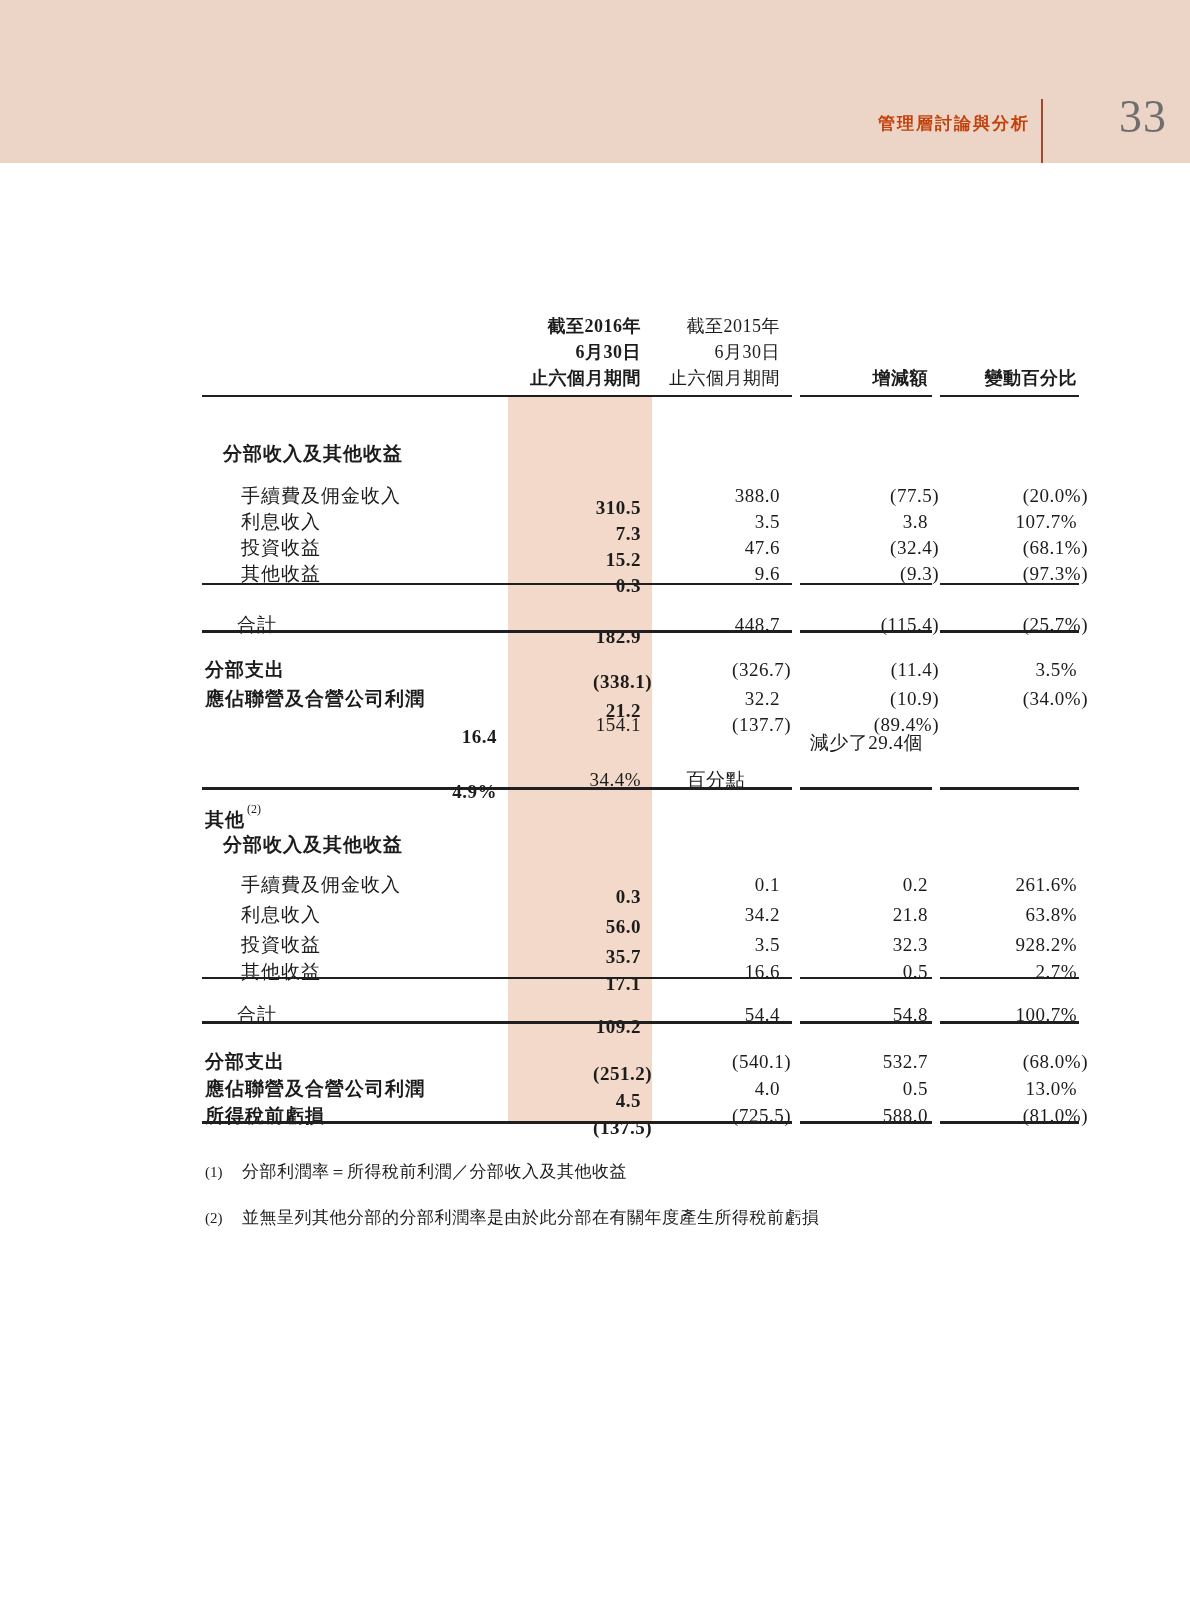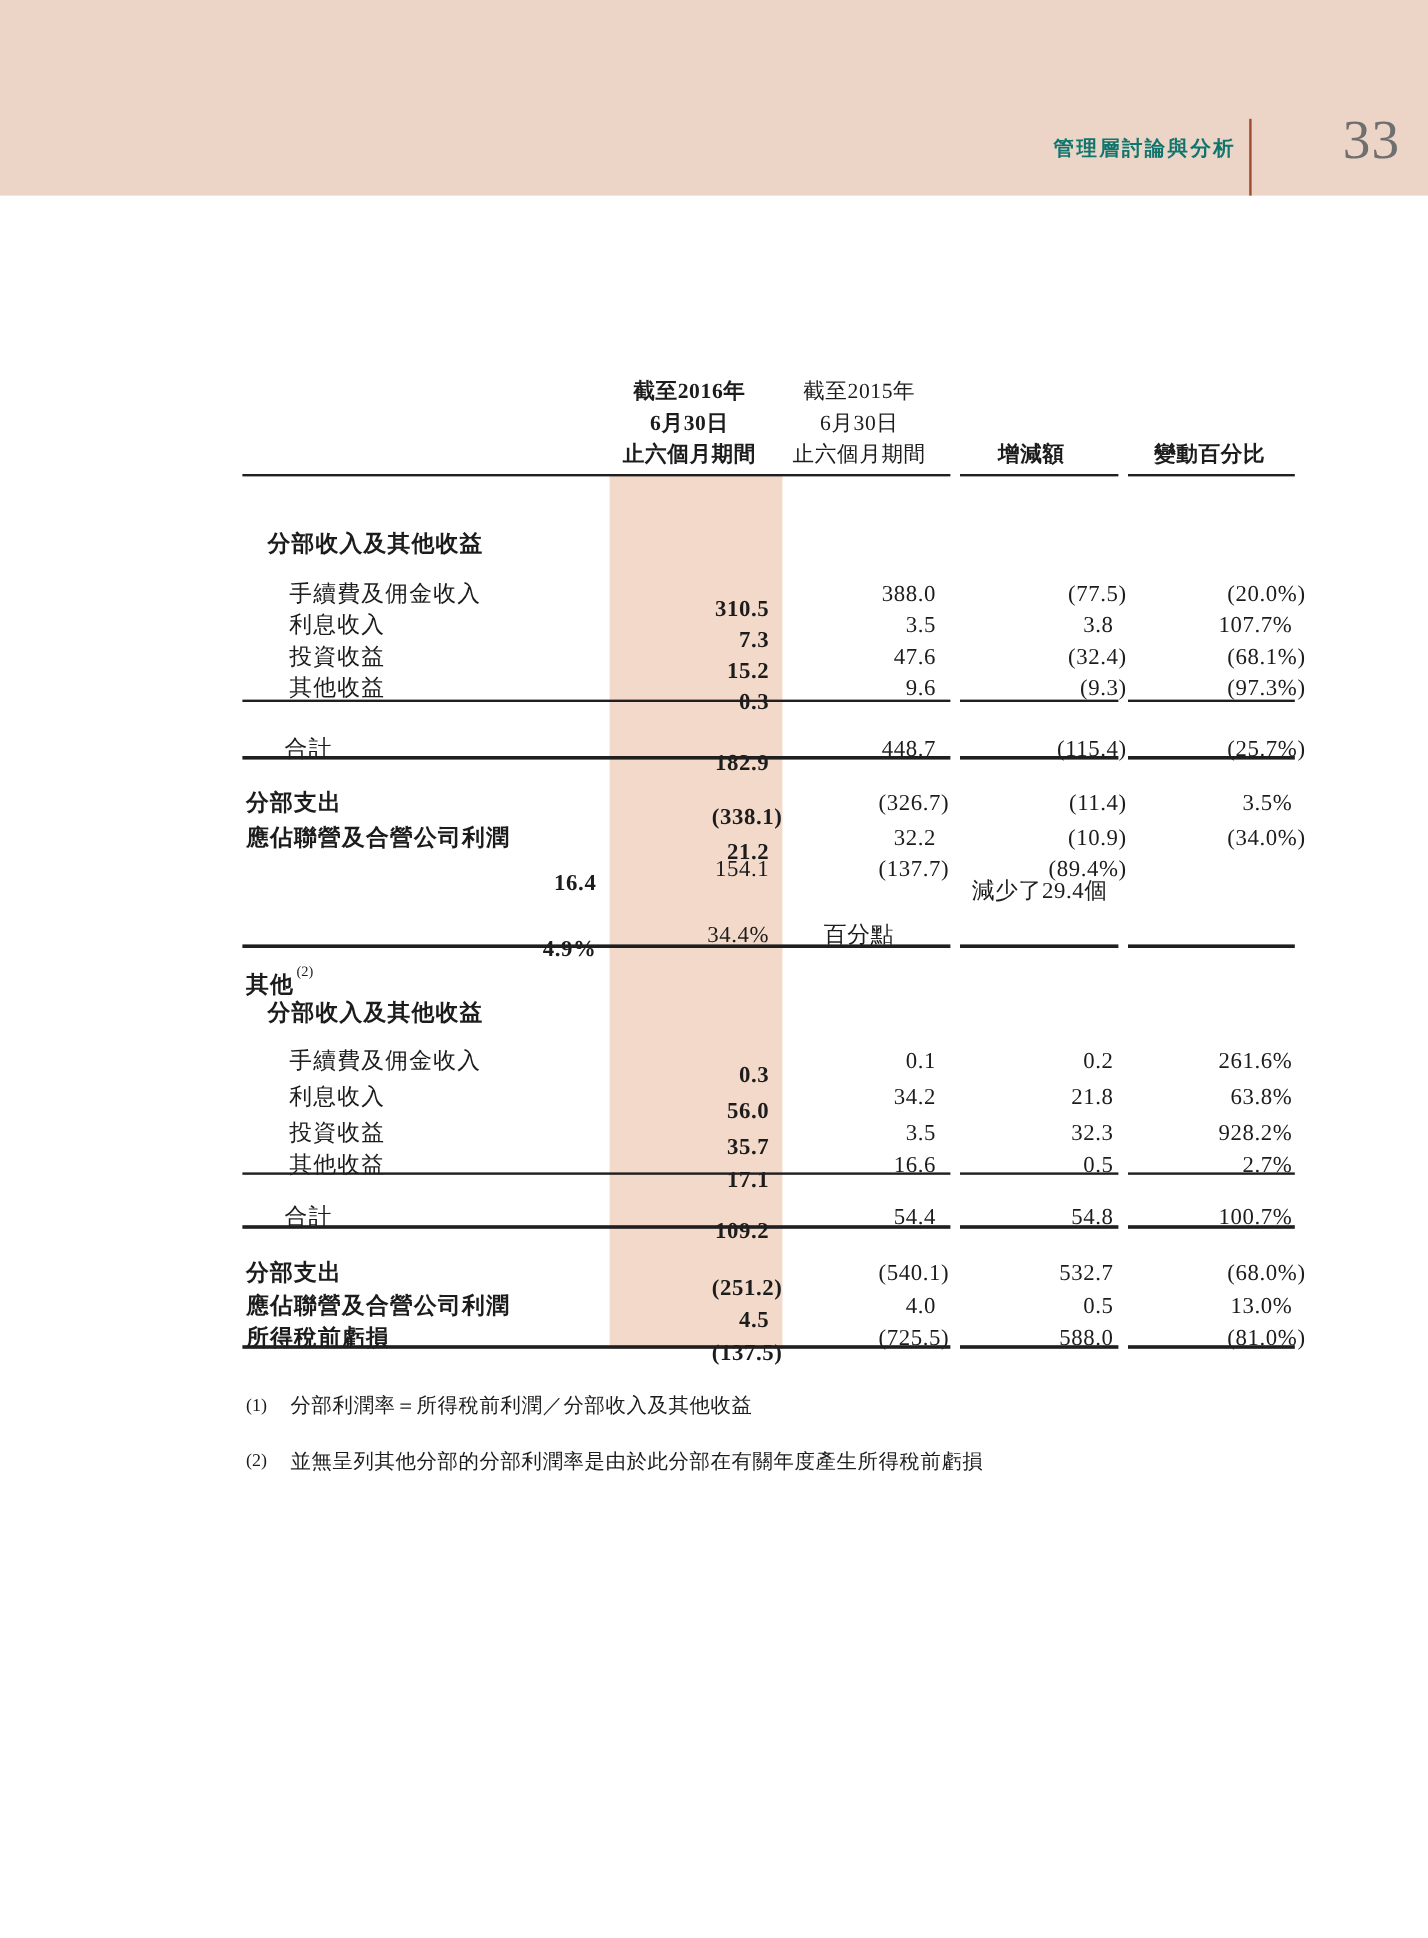--- a/index.html
+++ b/index.html
@@ -23,40 +23,40 @@
   .i0{padding-left:3px;}.i1{padding-left:21px;}.i2{padding-left:39px;}.i2b{padding-left:35px;}
   .n{text-align:right;padding-right:11px;letter-spacing:0.5px;}
   .v16{font-weight:bold;margin-top:24px;}
   .b .lbl{font-weight:bold;}
   .note-r{padding-right:16px;}
   .pctpt{padding-right:46px;}
   sup.fn{font-size:12px;letter-spacing:0;position:relative;top:-6px;padding-left:2px;font-weight:normal;}
   .b sup.fn{font-weight:normal;}
   
   .hdr{top:313px;align-items:end;font-size:18px;}
-  .hcell{text-align:center;padding-right:11px;line-height:26px;white-space:nowrap;letter-spacing:0.5px;}
+  .hcell{text-align:right;padding-right:11px;line-height:26px;white-space:nowrap;letter-spacing:0.5px;}
   .hbold{font-weight:bold;}
   
   .rule{position:absolute;left:202px;width:877px;display:flex;}
   .rule i{display:block;background:#1f1f1f;height:100%;}
   .rule .s1{width:590px;}.rule .g{width:8px;background:transparent;}
   .rule .s2{width:132px;}.rule .s3{width:139px;}
   .r2{height:2px;}.r3{height:3px;}
   
   .foot{position:absolute;left:205px;height:26px;display:flex;font-size:17px;letter-spacing:0.5px;}
   .fmark{width:37px;font-size:15px;line-height:27px;letter-spacing:0;}
   .ftext{line-height:26px;white-space:nowrap;}
 </style>
 </head>
 <body>
 
 <div class="page">
 
   <div class="band" style="background: rgb(236, 213, 199);"></div>
-  <div class="htitle" style="color: #0f766e;">管理層討論與分析</div>
+  <div class="htitle" style="color: #c2410c;">管理層討論與分析</div>
   <div class="hdiv" style="background: rgb(158, 74, 49);"></div>
   <div class="hnum" style="color: rgb(111, 111, 111);">33</div>
 
   <div class="pinkcol" style="background: rgb(242, 217, 201);"></div>
 
   <div class="hdr">
     <div class="c"></div>
     <div class="hcell hbold">
       <div>截至2016年</div>
       <div>6月30日</div>

